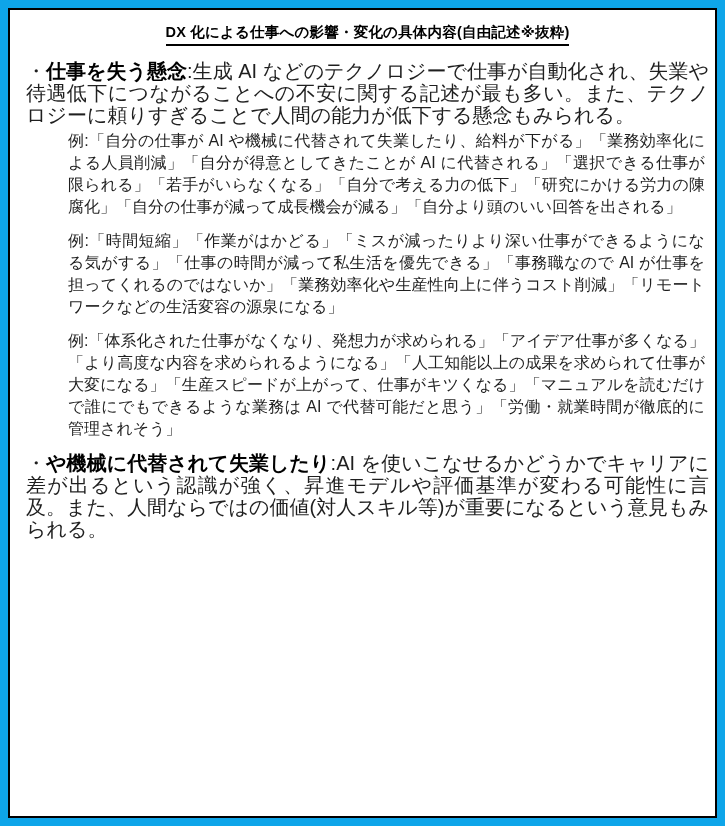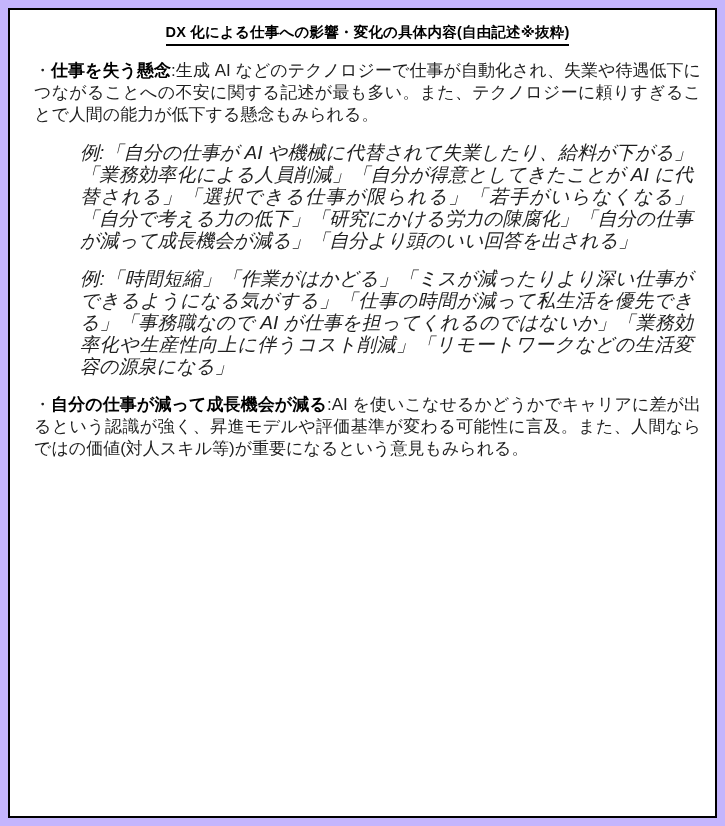--- a/index.html
+++ b/index.html
@@ -4,21 +4,21 @@
 <style>
   html, body {
     margin: 0;
     padding: 0;
     background: #ffffff;
   }
   .page {
     position: relative;
     width: 725px;
     height: 826px;
-    background: #c4b5fd;
+    background: #0ea5e9;
     font-family: "Liberation Sans", "DejaVu Sans", sans-serif;
     overflow: hidden;
   }
   .frame {
     position: absolute;
     left: 8px;
     top: 8px;
     width: 709px;
     height: 810px;
     box-sizing: border-box;
@@ -41,45 +41,44 @@
     padding-bottom: 2px;
     line-height: 20px;
   }
   .section {
     margin: 0 0 12px 0;
   }
   .section:last-child {
     margin-bottom: 0;
   }
   .lead {
-    margin: 8px;
-    font-size: 17px;
+    margin: 0;
+    font-size: 20px;
     line-height: 22px;
     color: #1f1f1f;
     text-align: justify;
   }
   .bullet {
     color: #1f1f1f;
   }
   .head {
     font-weight: 700;
     color: #000000;
   }
   .desc {
     font-weight: 400;
     color: #1f1f1f;
   }
   .example {
-    margin: 16px;
+    margin: 4px;
     padding-left: 38px;
-    font-size: 19px;
+    font-size: 16px;
     line-height: 22px;
     color: #1f1f1f;
     text-align: justify;
-    font-style: italic;
   }
 </style>
 </head>
 <body>
 
 <div class="page">
   <div class="frame">
 
     <div class="title-row">
       <span class="title">DX 化による仕事への影響・変化の具体内容(自由記述※抜粋)</span>
@@ -91,20 +90,21 @@
     </div>
 
     <div class="section">
     </div>
 
     <div class="section">
       <p class="example">例:「時間短縮」「作業がはかどる」「ミスが減ったりより深い仕事ができるようになる気がする」「仕事の時間が減って私生活を優先できる」「事務職なので AI が仕事を担ってくれるのではないか」「業務効率化や生産性向上に伴うコスト削減」「リモートワークなどの生活変容の源泉になる」</p>
     </div>
 
     <div class="section">
+      <p class="example">例:「体系化された仕事がなくなり、発想力が求められる」「アイデア仕事が多くなる」「より高度な内容を求められるようになる」「人工知能以上の成果を求められて仕事が大変になる」「生産スピードが上がって、仕事がキツくなる」「マニュアルを読むだけで誰にでもできるような業務は AI で代替可能だと思う」「労働・就業時間が徹底的に管理されそう」</p>
     </div>
 
     <div class="section">
-      <p class="lead"><span class="bullet">・</span><span class="head">自分の仕事が減って成長機会が減る</span><span class="desc">:AI を使いこなせるかどうかでキャリアに差が出るという認識が強く、昇進モデルや評価基準が変わる可能性に言及。また、人間ならではの価値(対人スキル等)が重要になるという意見もみられる。</span></p>
+      <p class="lead"><span class="bullet">・</span><span class="head">や機械に代替されて失業したり</span><span class="desc">:AI を使いこなせるかどうかでキャリアに差が出るという認識が強く、昇進モデルや評価基準が変わる可能性に言及。また、人間ならではの価値(対人スキル等)が重要になるという意見もみられる。</span></p>
     </div>
 
   </div>
 </div>
 
 </body></html>

